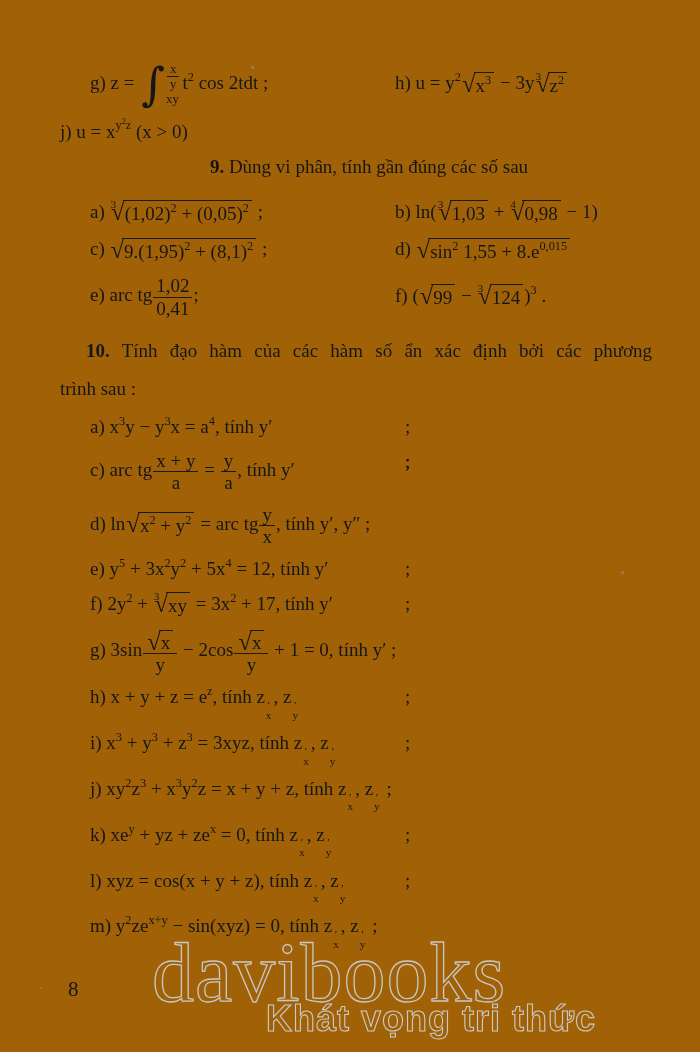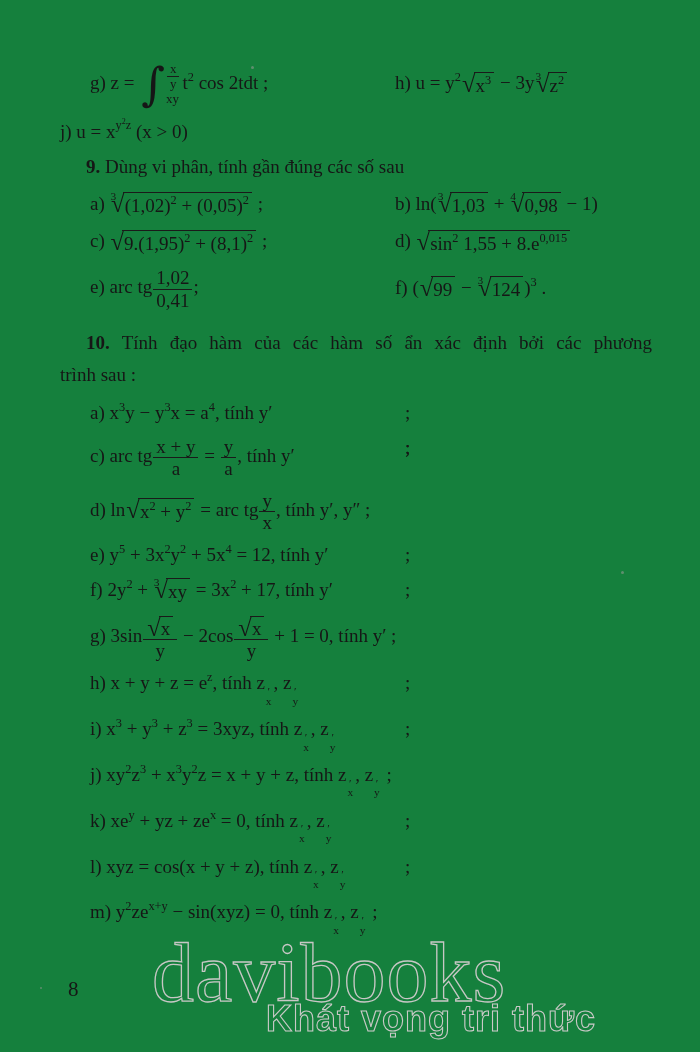--- a/index.html
+++ b/index.html
@@ -1,34 +1,34 @@
 <!DOCTYPE html>
 <html><head>
 <meta charset="utf-8">
 <style>
   * { margin:0; padding:0; box-sizing:border-box; }
   html,body { width:700px; }
   body { background:#e8e8e8; font-family:"Liberation Serif", serif; }
   .page {
     position:relative; width:700px; height:1052px; overflow:hidden;
-    background:#15803d; color:#161616; font-size:19px; line-height:1.3;
+    background:#a16207; color:#161616; font-size:19px; line-height:1.3;
   }
   .content { position:absolute; left:60px; top:62px; width:592px; }
 
   
   .tc-row { display:flex; align-items:center; margin-bottom:11px; }
   .tc-left { width:335px; padding-left:30px; white-space:nowrap; }
   .tc-right { flex:1; white-space:nowrap; }
 
-  .p-head { margin:10px 0 12px; padding-left:26px; }
+  .p-head { margin:10px 0 20px; padding-left:26px;text-align:center; }
   .pnum { font-weight:bold; }
 
   .p-head10 { margin:20px 0 14px; }
   .ph-line1 { text-align:justify; text-align-last:justify; padding-left:26px; word-spacing:2px; }
-  .ph-line2 { margin-top:7px; }
+  .ph-line2 { margin-top:13px; }
 
   .p10-line { position:relative; padding-left:30px; margin-bottom:10px; white-space:nowrap; }
   .tail { position:absolute; left:345px; }
 
   
   .sup { font-size:0.65em; vertical-align:0.62em; line-height:1; }
 
   .frac { display:inline-block; text-align:center; vertical-align:middle; line-height:1.12; padding:0 1px; }
   .frac .num { display:block; padding:0 3px; }
   .frac .den { display:block; border-top:1.4px solid #1a1a1a; padding:0 3px; }

